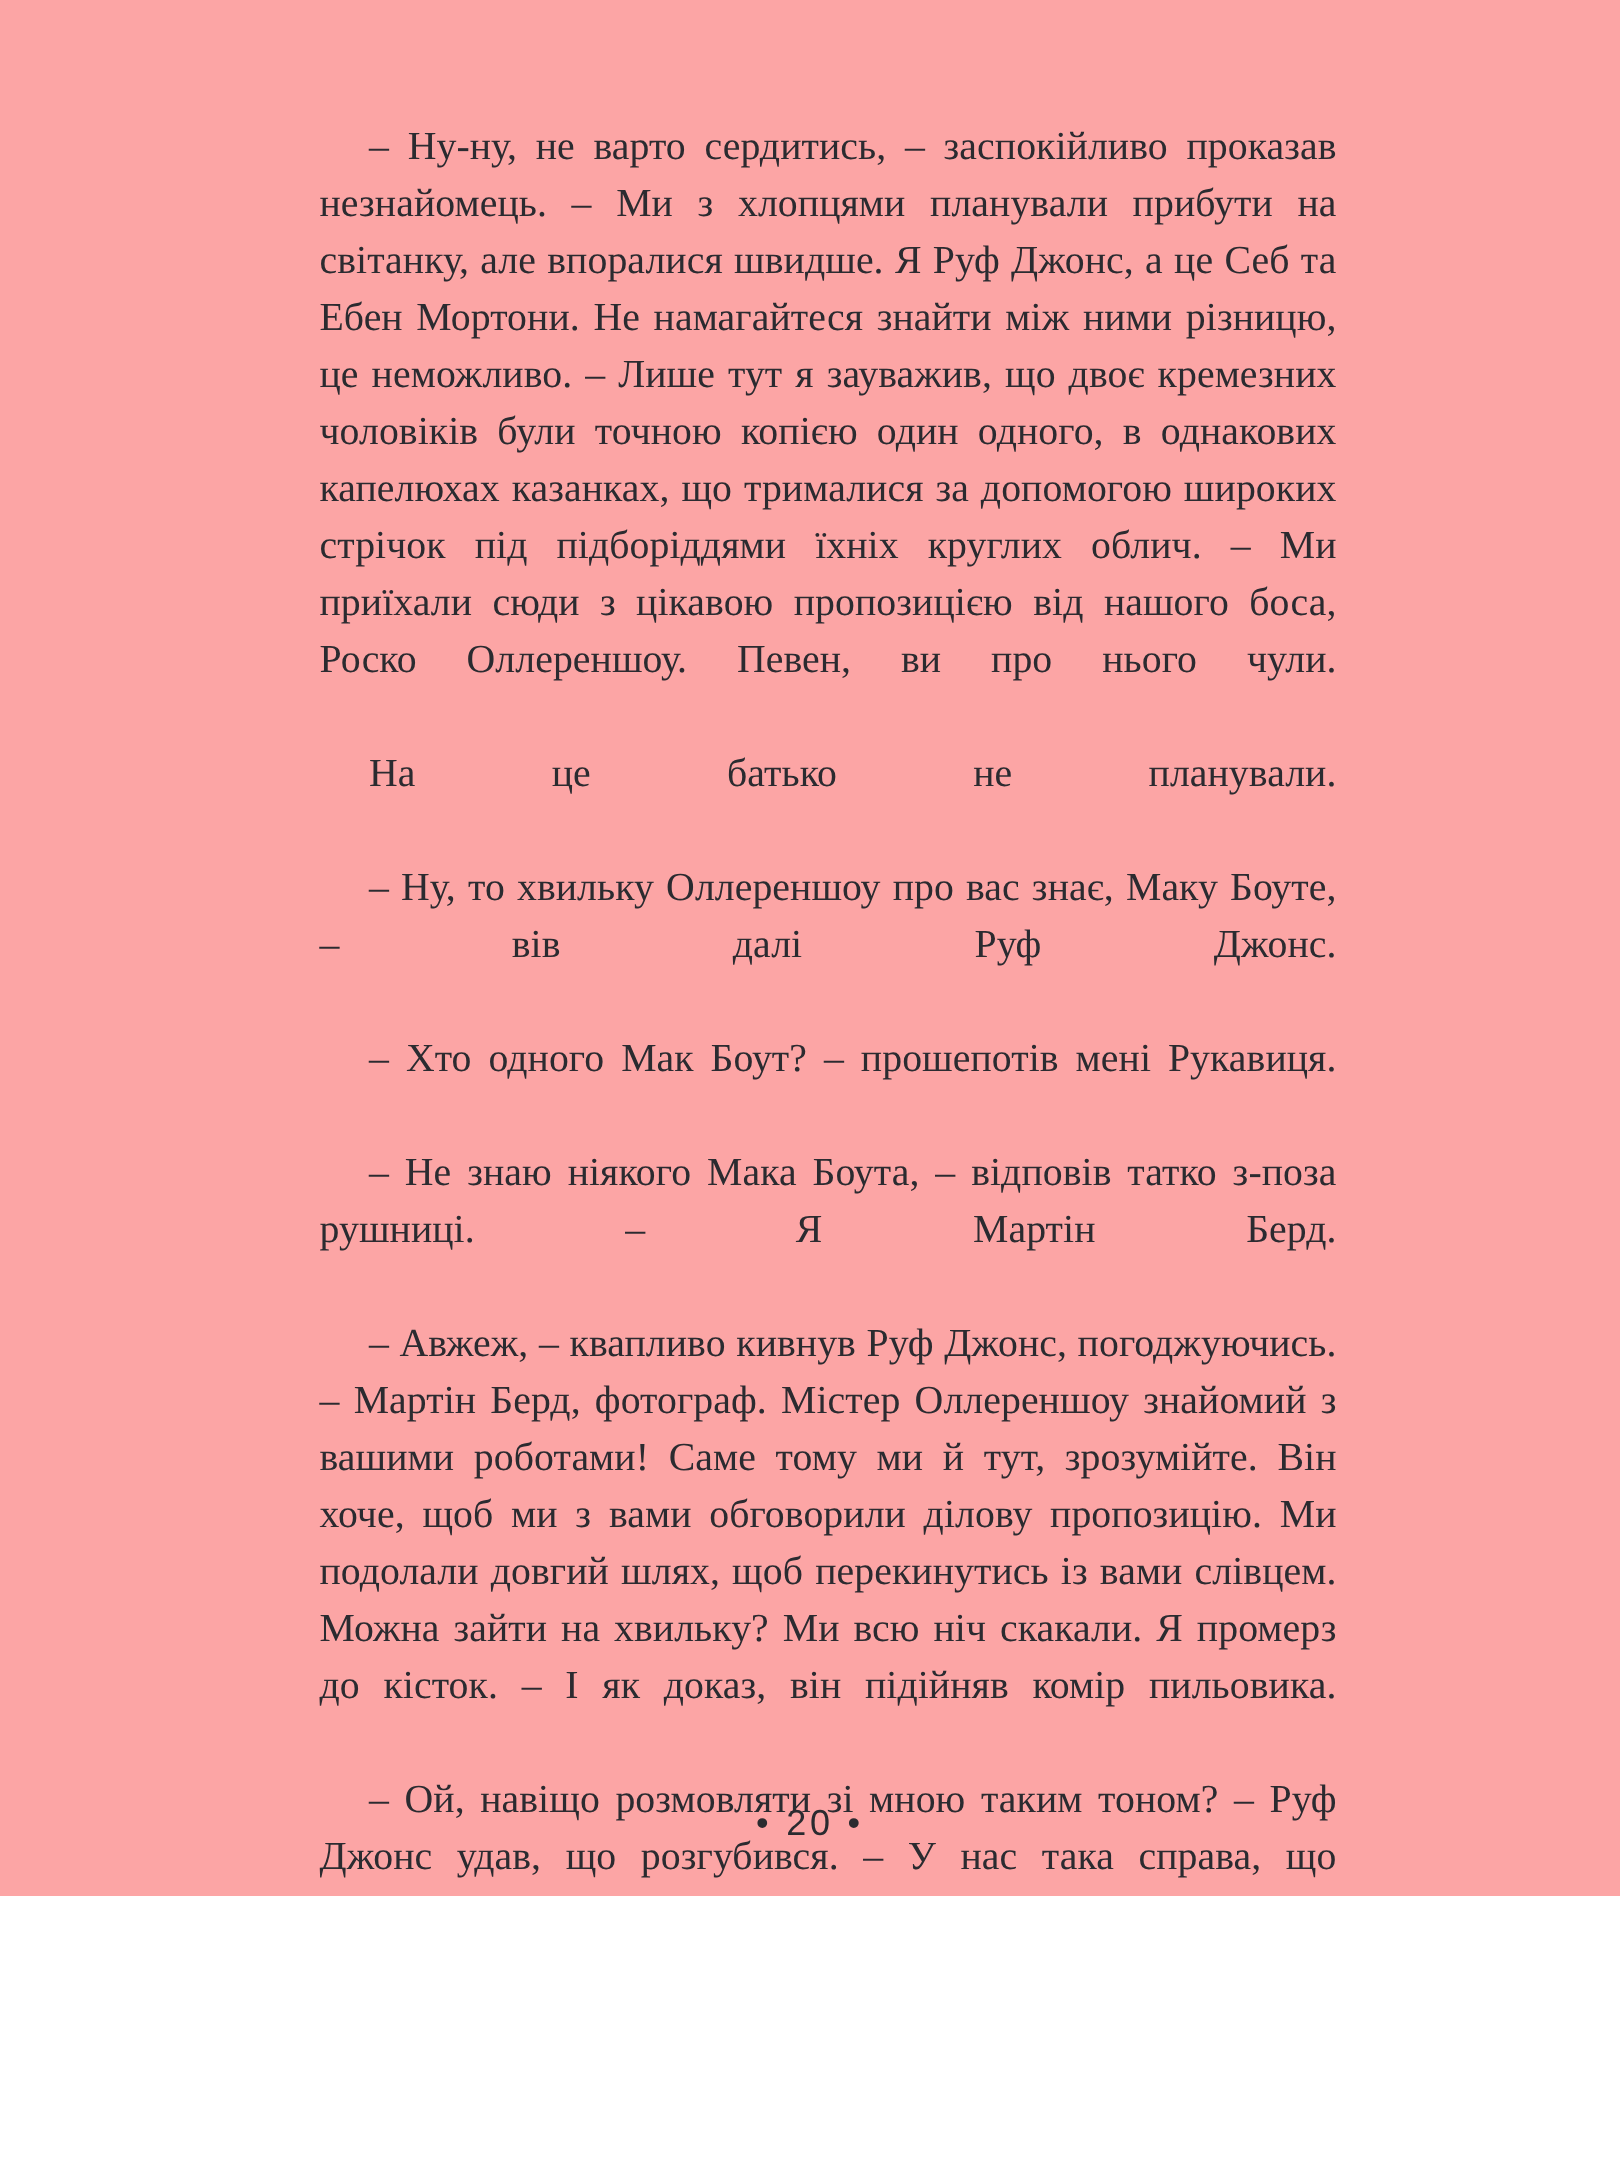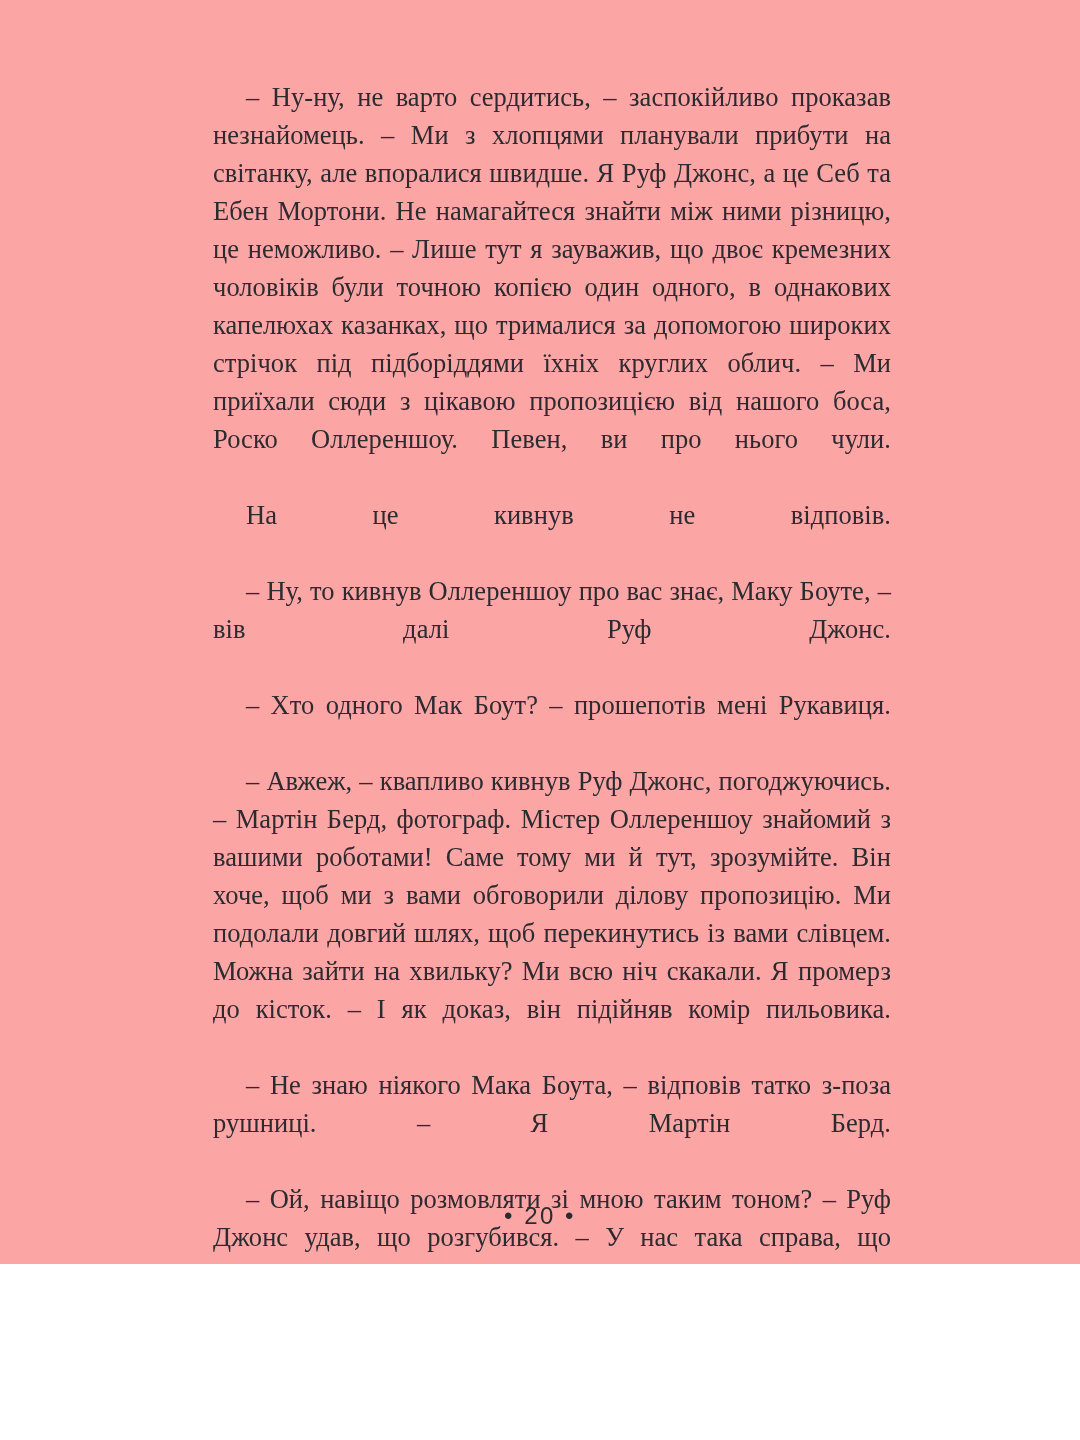--- a/index.html
+++ b/index.html
@@ -61,23 +61,23 @@
     letter-spacing: 2.5px;
   }
 </style>
 </head>
 <body>
 
 <div class="page">
 
   <div class="text-block">
     <p class="para">– Ну-ну, не варто сердитись, – заспокійливо проказав незнайомець. – Ми з хлопцями планували прибути на світанку, але впоралися швидше. Я Руф Джонс, а це Себ та Ебен Мортони. Не намагайтеся знайти між ними різницю, це неможливо. – Лише тут я зауважив, що двоє кремезних чоловіків були точною копією один одного, в однакових капелюхах казанках, що трималися за допомогою широких стрічок під підборіддями їхніх круглих облич. – Ми приїхали сюди з цікавою пропозицією від нашого боса, Роско Оллереншоу. Певен, ви про нього чули.</p>
-    <p class="para">На це кивнув не відповів.</p>
-    <p class="para">– Ну, то кивнув Оллереншоу про вас знає, Маку Боуте, – вів далі Руф Джонс.</p>
+    <p class="para">На це батько не планували.</p>
+    <p class="para">– Ну, то хвильку Оллереншоу про вас знає, Маку Боуте, – вів далі Руф Джонс.</p>
     <p class="para">– Хто одного Мак Боут? – прошепотів мені Рукавиця.</p>
+    <p class="para">– Не знаю ніякого Мака Боута, – відповів татко з-поза рушниці. – Я Мартін Берд.</p>
     <p class="para">– Авжеж, – квапливо кивнув Руф Джонс, погоджуючись. – Мартін Берд, фотограф. Містер Оллереншоу знайомий з вашими роботами! Саме тому ми й тут, зрозумійте. Він хоче, щоб ми з вами обговорили ділову пропозицію. Ми подолали довгий шлях, щоб перекинутись із вами слівцем. Можна зайти на хвильку? Ми всю ніч скакали. Я промерз до кісток. – І як доказ, він підійняв комір пильовика.</p>
-    <p class="para">– Не знаю ніякого Мака Боута, – відповів татко з-поза рушниці. – Я Мартін Берд.</p>
     <p class="para">– Ой, навіщо розмовляти зі мною таким тоном? – Руф Джонс удав, що розгубився. – У нас така справа, що вимагає певної приватності, от і все. Ми не хочемо вам зашкодити – ні вам, ні вашому хлопцеві, Сайласу. Це ж бо він визирає з того вікна, еге ж?</p>
   </div>
 
   <div class="folio">• 20 •</div>
 
 </div>
 
 </body></html>

